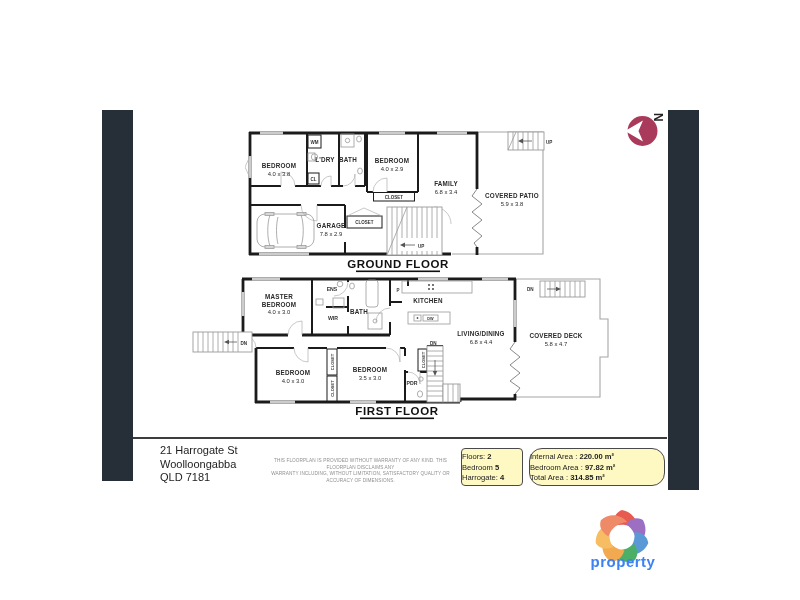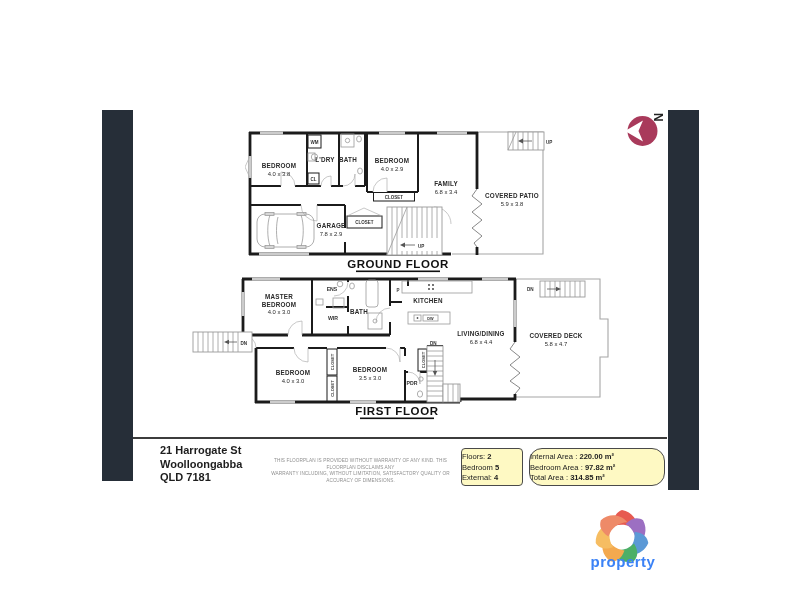--- a/index.html
+++ b/index.html
@@ -21,21 +21,21 @@
   .gray{stroke:#a6a6a6;stroke-width:1.1;fill:none;}
   .st{stroke:#9a9a9a;stroke-width:0.8;fill:none;}
   .stb{stroke:#9a9a9a;stroke-width:0.9;fill:#fff;}
   .fx{stroke:#999;stroke-width:0.8;fill:none;}
   .door{stroke:#b0b0b0;stroke-width:0.7;fill:none;}
   .win{stroke:#cccccc;stroke-width:2.8;fill:none;}
   .zig{stroke:#7a7a7a;stroke-width:0.9;fill:none;}
   .arr{stroke:#555;stroke-width:0.8;}
   .arrh{fill:#555;stroke:none;}
   .sep{position:absolute;left:133px;top:437px;width:534px;height:2px;background:#3c3c3c;}
-  .address{position:absolute;left:160px;top:444px;font-size:11px;font-weight:bold;
+  .address{position:absolute;left:160px;top:444px;font-size:11px;font-weight:normal;
            color:#1d1d1d;line-height:13.5px;}
   .disclaimer{position:absolute;left:263px;top:458px;width:195px;font-size:4.7px;
               color:#8f8f8f;line-height:6.5px;text-align:center;letter-spacing:.1px;}
   .ibox{position:absolute;border:1.2px solid #4a4a4a;border-radius:4px;background:#fef9c3;
         font-size:7.6px;color:#222;text-align:left;padding:3px 5px 0 0;box-sizing:border-box;}
   .ibox .ln{line-height:10.5px;white-space:nowrap;}
   .ibox .v{font-weight:bold;}
   .statsbox{left:461px;top:448px;width:62px;height:38px;}
   .areasbox{left:529px;top:448px;width:136px;height:38px;border-radius:13px;}
   .watermark{position:absolute;left:578px;top:553px;width:90px;text-align:center;
@@ -294,21 +294,21 @@
   </div>
 
   <div class="disclaimer">
     <div>THIS FLOORPLAN IS PROVIDED WITHOUT WARRANTY OF ANY KIND. THIS FLOORPLAN DISCLAIMS ANY</div>
     <div>WARRANTY INCLUDING, WITHOUT LIMITATION, SATISFACTORY QUALITY OR ACCURACY OF DIMENSIONS.</div>
   </div>
 
   <div class="ibox statsbox">
     <div class="ln"><span>Floors:</span> <span class="v">2</span></div>
     <div class="ln"><span>Bedroom</span> <span class="v">5</span></div>
-    <div class="ln"><span>External:</span> <span class="v">4</span></div>
+    <div class="ln"><span>Harrogate:</span> <span class="v">4</span></div>
   </div>
 
   <div class="ibox areasbox">
     <div class="ln"><span>Internal Area :</span> <span class="v">220.00 m²</span></div>
     <div class="ln"><span>Bedroom Area :</span> <span class="v">97.82 m²</span></div>
     <div class="ln"><span>Total Area :</span> <span class="v">314.85 m²</span></div>
   </div>
 
   <svg class="plan" style="left:590px;top:504px;" width="64" height="64" viewBox="0 0 64 64">
     <g transform="translate(32,33)">

